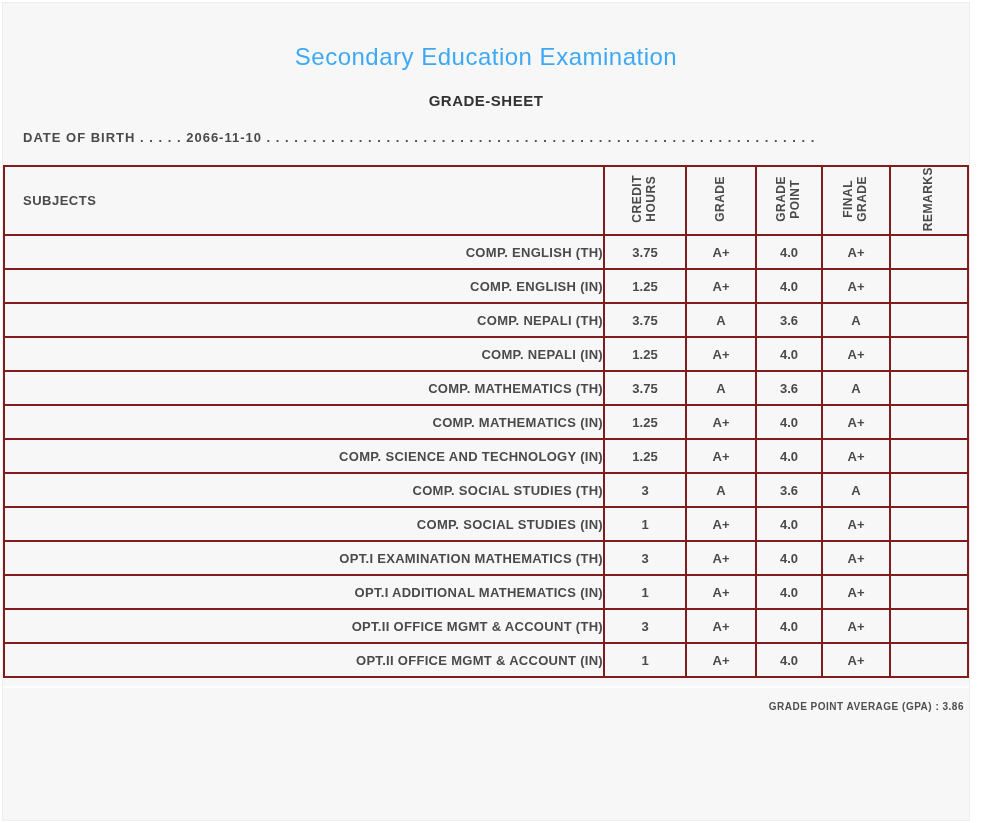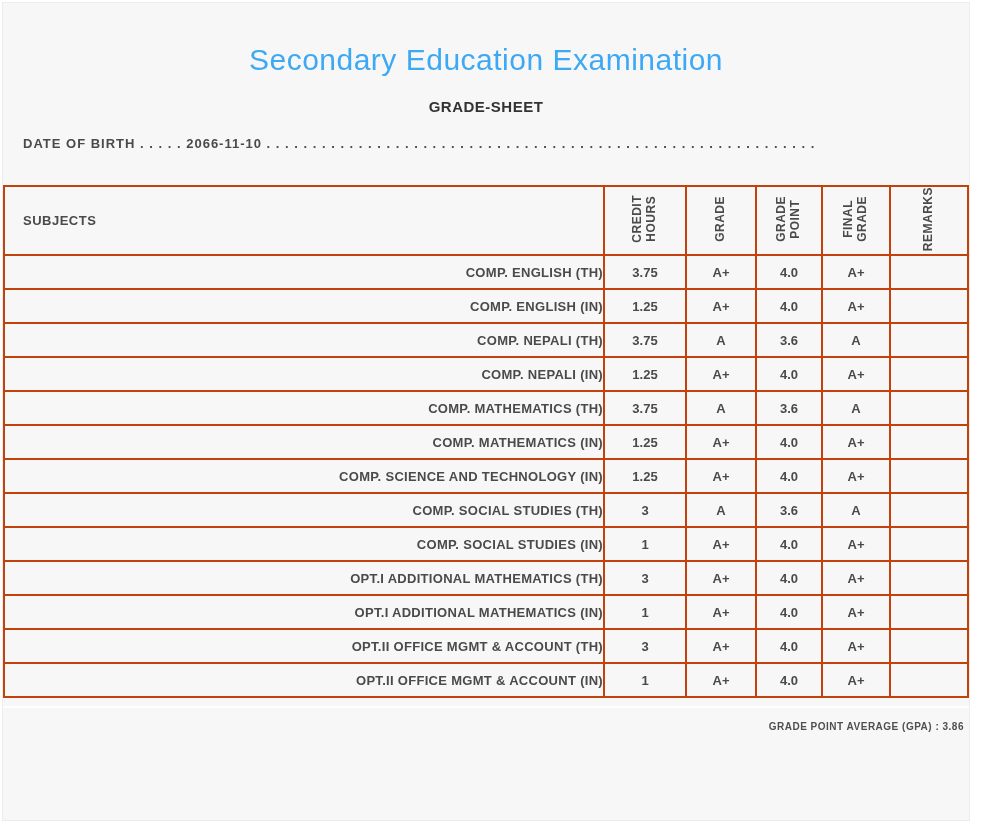--- a/index.html
+++ b/index.html
@@ -12,21 +12,21 @@
   .card {
     position: absolute;
     left: 2px; top: 2px;
     width: 968px; height: 819px;
     background: #f7f7f7;
     border: 1px solid #ededed;
   }
   .page-title {
     margin-top: 40px;
     text-align: center;
-    font-size: 30px;
+    font-size: 24px;
     font-weight: 400;
     letter-spacing: 0.5px;
     color: #3da9f4;
   }
   .page-subtitle {
     margin-top: 21px;
     text-align: center;
     font-size: 15px;
     font-weight: bold;
     letter-spacing: 0.5px;
@@ -38,25 +38,25 @@
     margin-top: 21px;
     font-size: 13px;
     font-weight: bold;
     color: #4a4a4a;
     letter-spacing: 1px;
     white-space: nowrap;
     overflow: hidden;
   }
   .info-line span { white-space: nowrap; }
   table.grade-table {
-    margin-top: 34px;
+    margin-top: 20px;
     width: 100%;
     border-collapse: separate;
     border-spacing: 2px;
-    background: #c2410c;
+    background: #7f1d1d;
     table-layout: fixed;
   }
   table.grade-table th, table.grade-table td {
     background: #f7f7f7;
     color: #4a4a4a;
     font-size: 13px;
     font-weight: bold;
   }
   th.col-subjects { width: auto; text-align: left; padding-left: 18px; vertical-align: middle; letter-spacing: 0.5px; }
   th.col-narrow { vertical-align: middle; text-align: center; }
@@ -197,21 +197,21 @@
     <tr>
       <td class="cell-subject">COMP. SOCIAL STUDIES (IN)</td>
       <td class="cell-val">1</td>
       <td class="cell-val">A+</td>
       <td class="cell-val">4.0</td>
       <td class="cell-val">A+</td>
       <td class="cell-val"></td>
     </tr>
 
     <tr>
-      <td class="cell-subject">OPT.I ADDITIONAL MATHEMATICS (TH)</td>
+      <td class="cell-subject">OPT.I EXAMINATION MATHEMATICS (TH)</td>
       <td class="cell-val">3</td>
       <td class="cell-val">A+</td>
       <td class="cell-val">4.0</td>
       <td class="cell-val">A+</td>
       <td class="cell-val"></td>
     </tr>
 
     <tr>
       <td class="cell-subject">OPT.I ADDITIONAL MATHEMATICS (IN)</td>
       <td class="cell-val">1</td>

